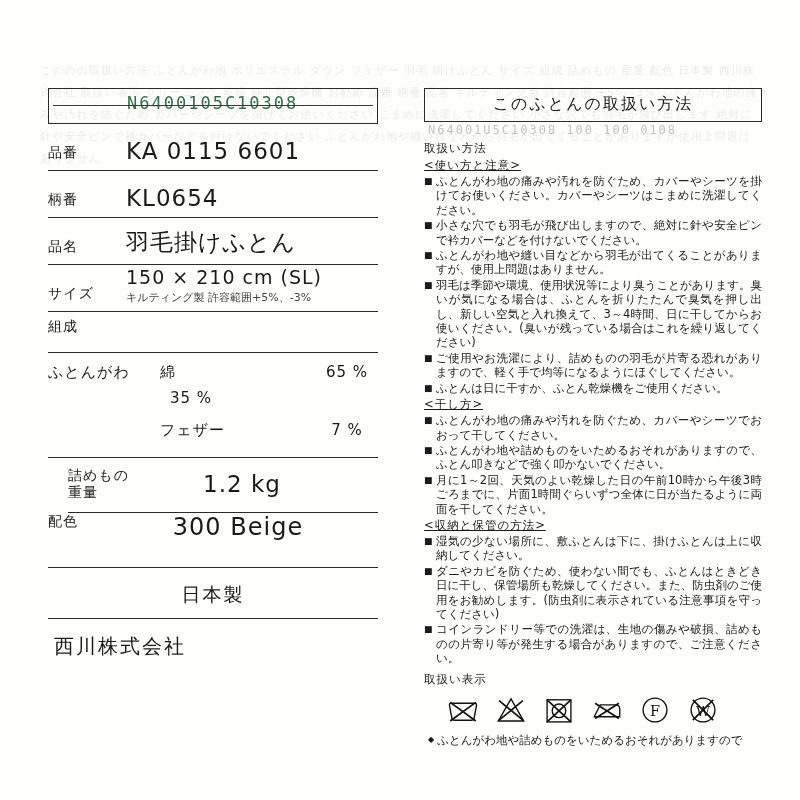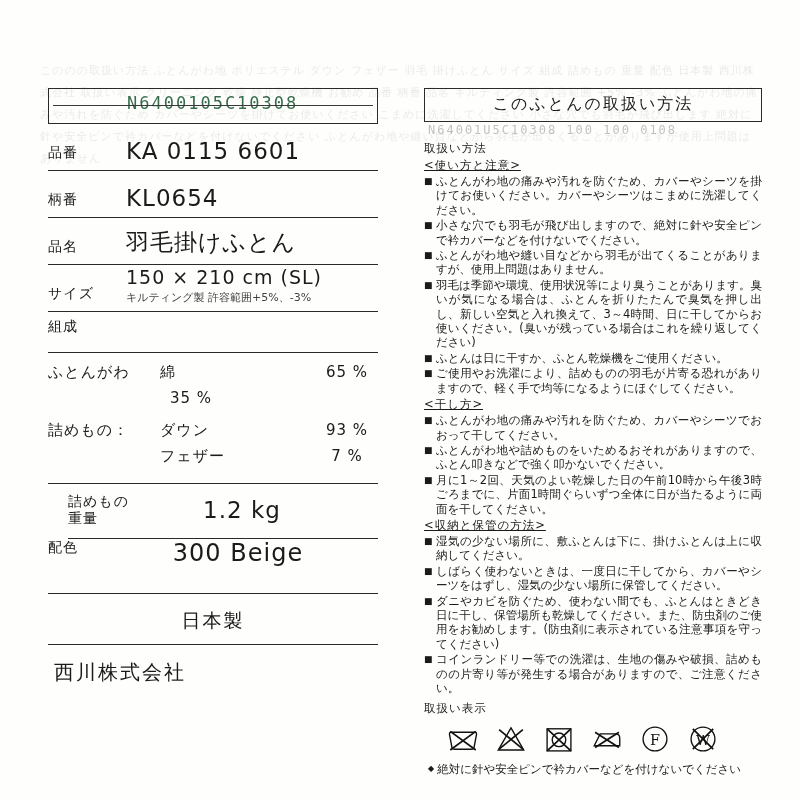--- a/index.html
+++ b/index.html
@@ -300,25 +300,20 @@
             <span class="c-name">ふとんがわ</span>
             <span class="c-mat">綿</span>
             <span class="c-pct">65 %</span>
           </div>
           <div class="comp-line sub">
             <span class="c-name">.</span>
             <span class="c-pct">35 %</span>
           </div>
         </div>
         <div class="comp-group">
-          <div class="comp-line">
-            <span class="c-name">詰めもの：</span>
-            <span class="c-mat">ダウン</span>
-            <span class="c-pct">93 %</span>
-          </div>
           <div class="comp-line sub">
             <span class="c-name">.</span>
             <span class="c-mat">フェザー</span>
             <span class="c-pct">7 %</span>
           </div>
         </div>
       </div>
 
       <div class="row weight">
         <div class="label">
@@ -344,35 +339,34 @@
     <div class="right-title">このふとんの取扱い方法</div>
     <div class="right-ghost">N64001U5C10308 100 100 0108</div>
 
     <div class="sec-title">取扱い方法</div>
     <div class="sub-title">&lt;使い方と注意&gt;</div>
     <ul class="bullet-list">
       <li>ふとんがわ地の痛みや汚れを防ぐため、カバーやシーツを掛けてお使いください。カバーやシーツはこまめに洗濯してください。</li>
       <li>小さな穴でも羽毛が飛び出しますので、絶対に針や安全ピンで衿カバーなどを付けないでください。</li>
       <li>ふとんがわ地や縫い目などから羽毛が出てくることがありますが、使用上問題はありません。</li>
       <li>羽毛は季節や環境、使用状況等により臭うことがあります。臭いが気になる場合は、ふとんを折りたたんで臭気を押し出し、新しい空気と入れ換えて、3～4時間、日に干してからお使いください。(臭いが残っている場合はこれを繰り返してください)</li>
+      <li>ご使用やお洗濯により、詰めものの羽毛が片寄る恐れがありますので、軽く手で均等になるようにほぐしてください。</li>
       <li>ふとんは日に干すか、ふとん乾燥機をご使用ください。</li>
-      <li>ご使用やお洗濯により、詰めものの羽毛が片寄る恐れがありますので、軽く手で均等になるようにほぐしてください。</li>
     </ul>
 
     <div class="sub-title">&lt;干し方&gt;</div>
     <ul class="bullet-list">
       <li>ふとんがわ地の痛みや汚れを防ぐため、カバーやシーツでおおって干してください。</li>
       <li>ふとんがわ地や詰めものをいためるおそれがありますので、ふとん叩きなどで強く叩かないでください。</li>
       <li>月に1～2回、天気のよい乾燥した日の午前10時から午後3時ごろまでに、片面1時間ぐらいずつ全体に日が当たるように両面を干してください。</li>
     </ul>
 
     <div class="sub-title">&lt;収納と保管の方法&gt;</div>
     <ul class="bullet-list">
       <li>湿気の少ない場所に、敷ふとんは下に、掛けふとんは上に収納してください。</li>
-      <li>しばらく使わないときは、一度日に干してから、カバーやシーツをはずし、湿気の少ない場所に保管してください。</li>
       <li>ダニやカビを防ぐため、使わない間でも、ふとんはときどき日に干し、保管場所も乾燥してください。また、防虫剤のご使用をお勧めします。(防虫剤に表示されている注意事項を守ってください)</li>
       <li>コインランドリー等での洗濯は、生地の傷みや破損、詰めものの片寄り等が発生する場合がありますので、ご注意ください。</li>
     </ul>
 
     <div class="care-head">取扱い表示</div>
 
     <div class="symbols">
 
       <svg class="sym" viewBox="0 0 40 40">
         <path d="M4 14 Q4 12 6 12 L34 12 Q36 12 36 14 L33 30 Q32.5 32 30 32 L10 32 Q7.5 32 7 30 Z" fill="none" stroke="#111" stroke-width="1.6"></path>
@@ -405,15 +399,15 @@
       </svg>
 
       <svg class="sym" viewBox="0 0 40 40">
         <circle cx="20" cy="20" r="14" fill="none" stroke="#111" stroke-width="1.6"></circle>
         <text x="20" y="27" text-anchor="middle" font-family="DejaVu Serif, serif" font-size="16" fill="#111">W</text>
         <line x1="8" y1="8" x2="32" y2="32" stroke="#111" stroke-width="2"></line>
         <line x1="32" y1="8" x2="8" y2="32" stroke="#111" stroke-width="2"></line>
       </svg>
     </div>
 
-    <div class="footnote">絶対に針や安全ピンで衿カバーなどを付けないでください</div>
+    <div class="footnote">ふとんがわ地や詰めものをいためるおそれがありますので</div>
   </div>
 </div>
 
 </body></html>

